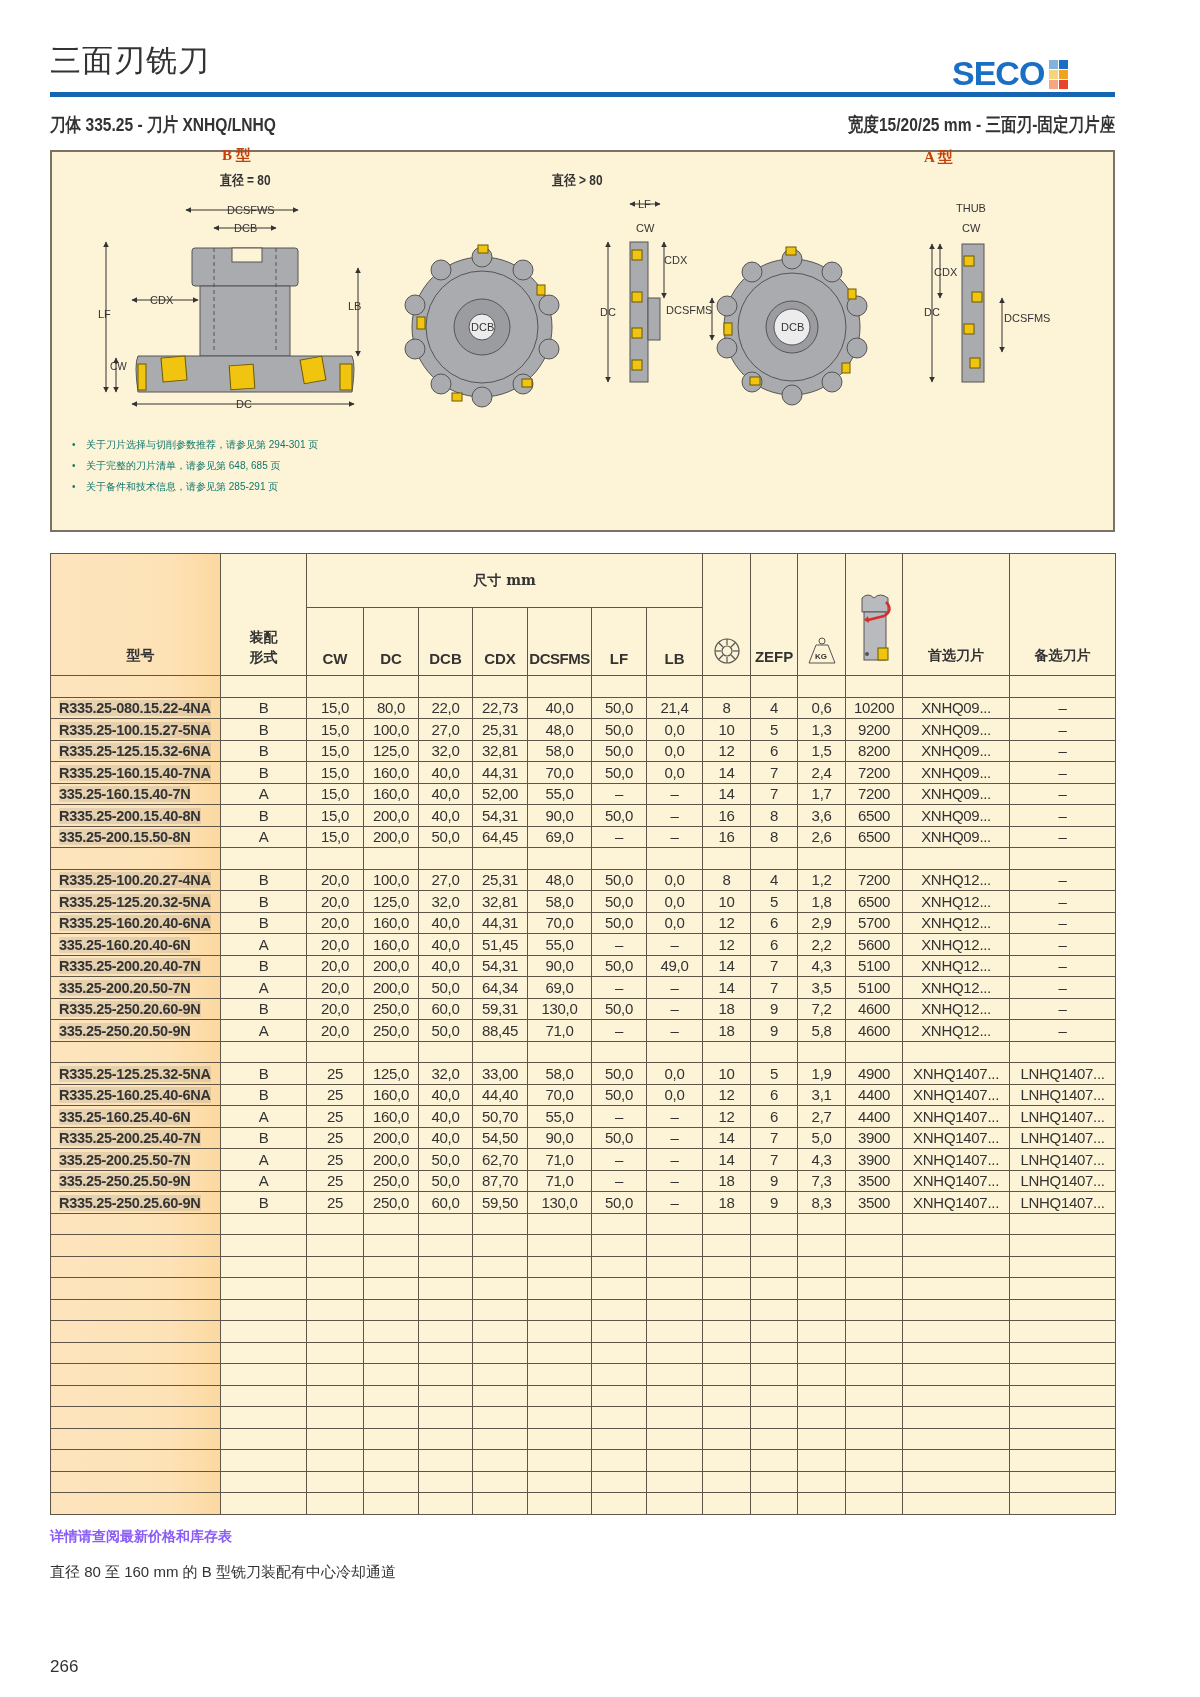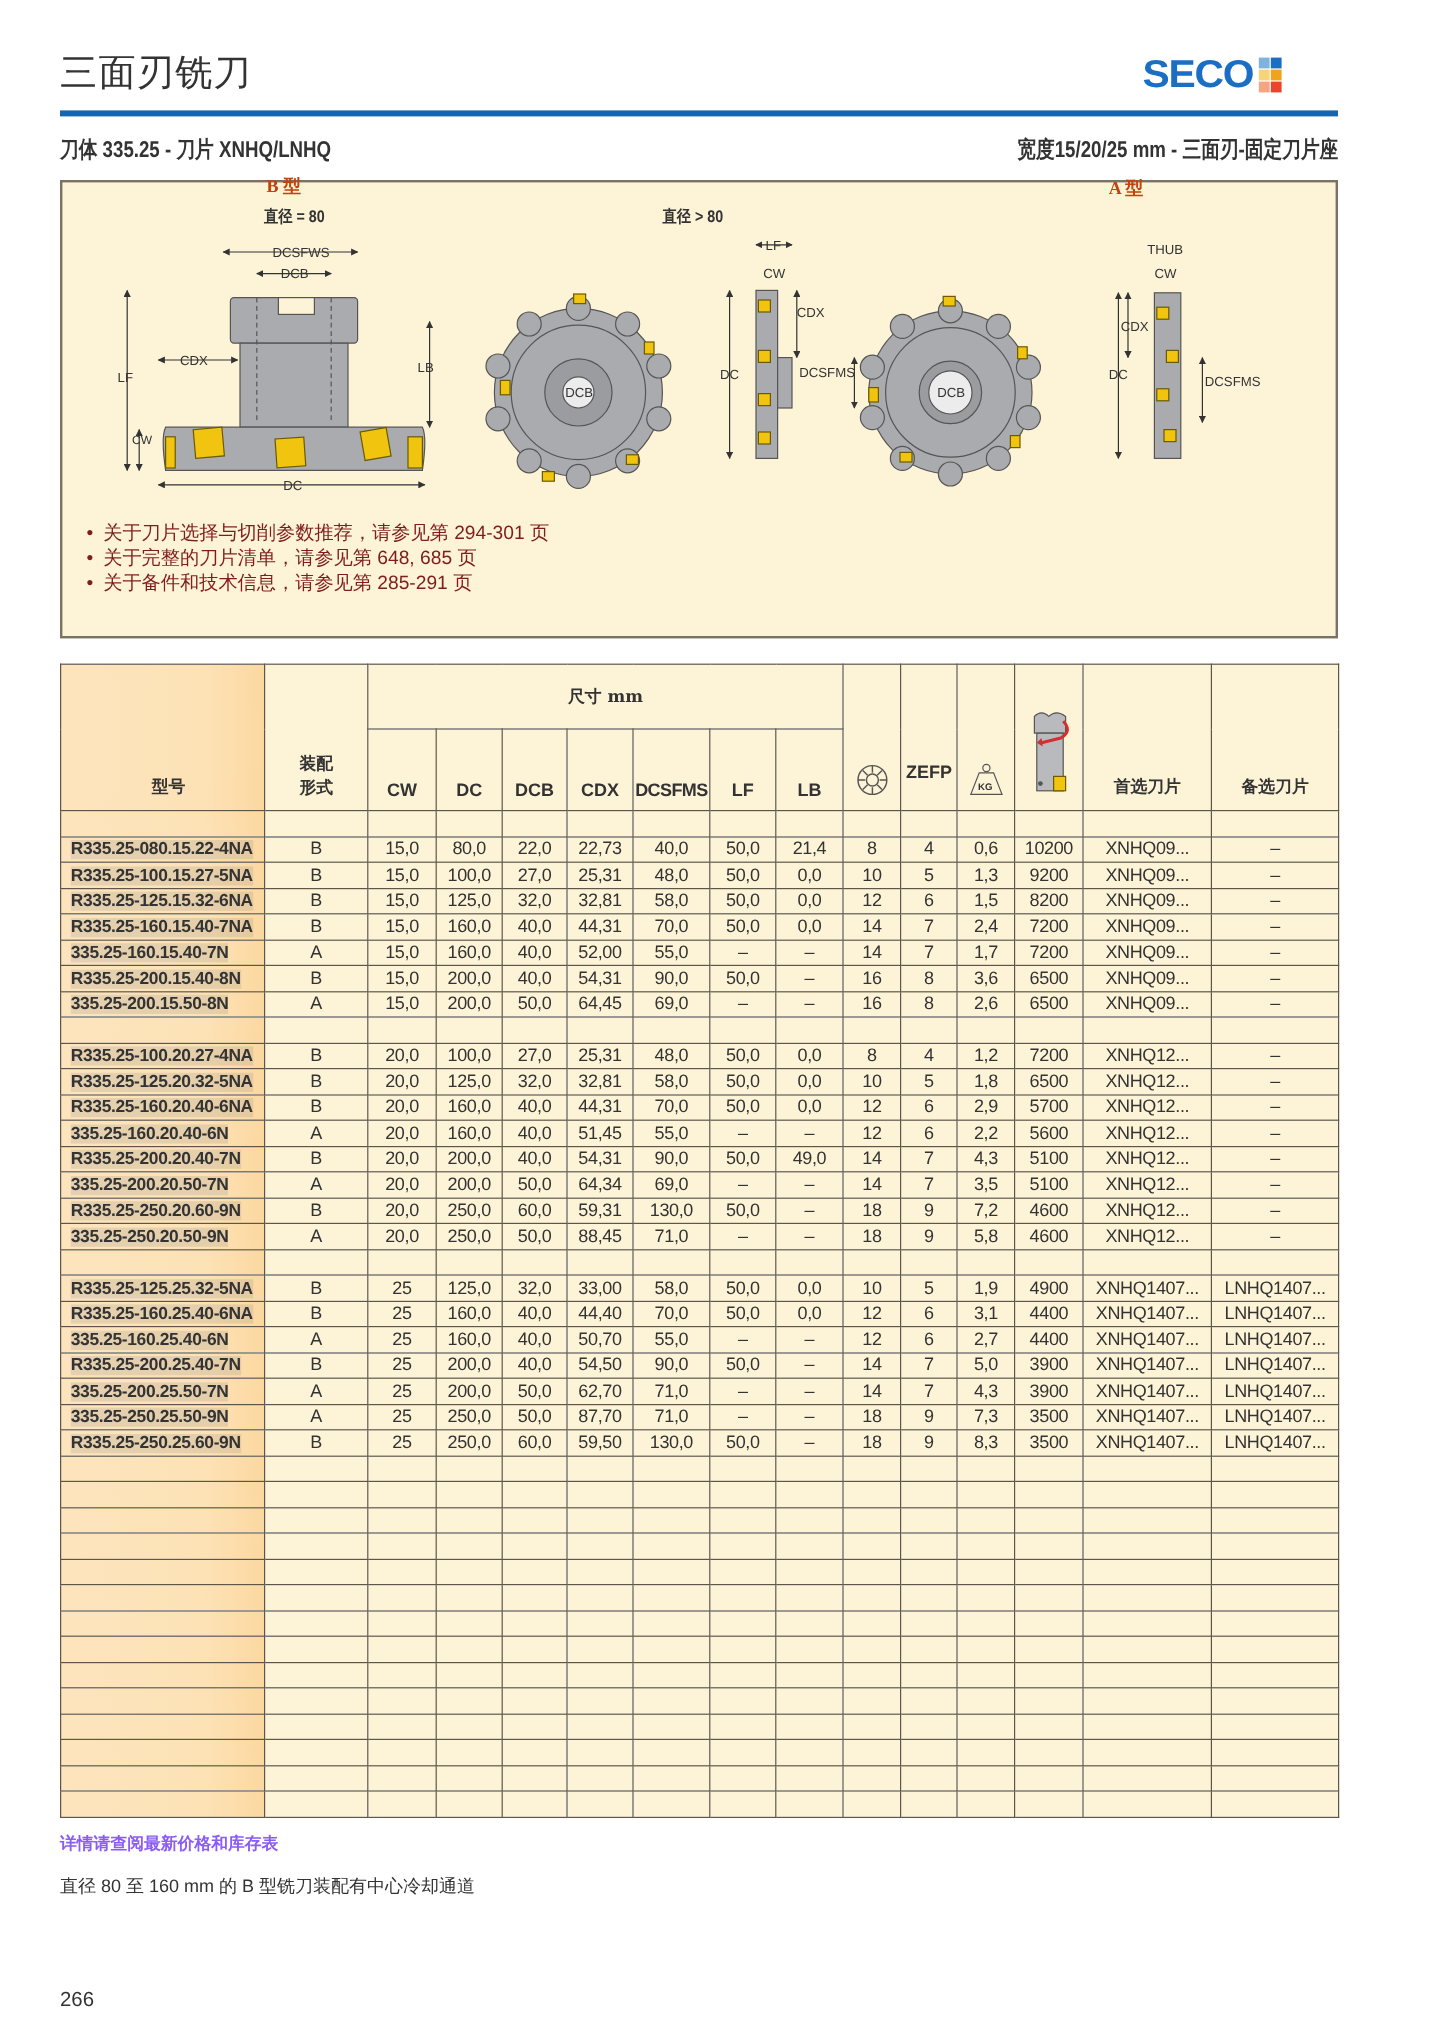--- a/index.html
+++ b/index.html
@@ -1,34 +1,34 @@
 <!DOCTYPE html>
 <html><head>
 <meta charset="utf-8">
 <style>
   * { box-sizing: border-box; margin: 0; padding: 0; }
   html, body { width: 1200px; height: 1697px; background: #ffffff; overflow: hidden; }
   body { position: relative; font-family: "Liberation Sans", "DejaVu Sans", sans-serif; color: #2a2a2a; }
 
   .page-title { position: absolute; left: 50px; top: 40px; font-family: Liberation Mono, monospace; font-size: 31px; color: #333; letter-spacing: 1px; }
-  .logo { position: absolute; left: 952px; top: 46px; height: 32px; display: flex; align-items: center; justify-content: flex-end; }
+  .logo { position: absolute; left: 952px; top: 58px; height: 32px; display: flex; align-items: center; justify-content: flex-end; }
   .logo-text { font-family: "Liberation Sans", sans-serif; font-weight: bold; font-size: 34px; color: #1a6fc4; letter-spacing: -1px; line-height: 32px; transform: scaleY(0.95); }
   .logo-squares { margin-left: 5px; display: grid; grid-template-columns: 9px 9px; grid-template-rows: 9px 9px 9px; gap: 1px; }
   .logo-squares span { display: block; }
 
   .blue-rule { position: absolute; left: 50px; top: 92px; width: 1065px; height: 5px; background: #1565b0; }
 
   .subtitle-left { position: absolute; left: 50px; top: 112px; font-size: 19px; font-weight: bold; color: #333; transform: scaleX(0.82); transform-origin: left center; }
   .subtitle-right { position: absolute; right: 85px; top: 112px; font-size: 19px; font-weight: bold; color: #333; transform: scaleX(0.82); transform-origin: right center; }
 
   .diagram-box { position: absolute; left: 50px; top: 150px; width: 1065px; height: 382px; background: #fdf3d6; border: 2px solid #7a7263; }
   .dlabel { position: absolute; font-size: 15px; font-weight: bold; color: #c2410c; font-family: Liberation Serif, serif; }
   .dlabel-sm { position: absolute; font-size: 14px; font-weight: bold; color: #333; transform: scaleX(0.85); transform-origin: left center; }
   .diagram-svg { position: absolute; left: 0; top: 0; }
-  .notes { position: absolute; left: 18px; top: 282px; font-size: 16px; line-height: 21px; color: #7f1d1d; }
+  .notes { position: absolute; left: 18px; top: 282px; font-size: 10px; line-height: 21px; color: #0f766e; }
   .notes li { list-style: none; position: relative; padding-left: 16px; }
   .notes li::before { content: "•"; position: absolute; left: 2px; top: 0; }
 
   table.spec { position: absolute; left: 50px; top: 553px; width: 1065px; border-collapse: collapse; table-layout: fixed; font-size: 15px; }
   table.spec td, table.spec th { border: 1.5px solid #5e5648; background: #fdf3d6; text-align: center; padding: 0; font-weight: normal; overflow: hidden; white-space: nowrap; }
   table.spec th { font-weight: bold; color: #333; font-size: 15px; }
   table.spec .model { background: linear-gradient(90deg, #fde4bd 0%, #fde2b6 70%, #fcd8a0 100%); text-align: left; padding-left: 8px; }
   table.spec td.model span { background: #d9d2c8; background: rgba(160,150,140,0.25); font-weight: bold; color: #333; letter-spacing: -0.3px; font-size: 14.5px; }
   table.spec tr.data td { height: 21.5px; font-size: 15px; color: #333; letter-spacing: -0.3px; }
   table.spec tr.spacer td { height: 21.5px; }
@@ -258,21 +258,21 @@
               <line x1="15" y1="21" x2="15" y2="27"></line>
               <line x1="3" y1="15" x2="9" y2="15"></line>
               <line x1="21" y1="15" x2="27" y2="15"></line>
               <line x1="7" y1="7" x2="11" y2="11"></line>
               <line x1="19" y1="19" x2="23" y2="23"></line>
               <line x1="23" y1="7" x2="19" y2="11"></line>
               <line x1="7" y1="23" x2="11" y2="19"></line>
             </g>
         </svg>
       </th>
-      <th rowspan="2" class="tall" style="padding-bottom:23px">ZEFP</th>
+      <th rowspan="2" class="tall" style="padding-bottom:10px">ZEFP</th>
       <th rowspan="2" class="tall">
         <svg width="32" height="30" viewBox="0 0 32 30">
           <circle cx="16" cy="5" r="3" fill="none" stroke="#555" stroke-width="1"></circle>
           <path d="M10 9 L22 9 L29 27 L3 27 Z" fill="none" stroke="#555" stroke-width="1"></path>
           <text x="9" y="23" font-size="8" font-weight="bold" font-family="Liberation Sans, sans-serif" fill="#333">KG</text>
         </svg>
       </th>
       <th rowspan="2" class="tall" style="padding-bottom:4px">
         <svg width="36" height="76" viewBox="0 0 36 76">
           <path d="M6 6 Q12 0 18 6 Q24 0 32 6 L32 20 L6 20 Z" fill="#b8babd" stroke="#555"></path>

